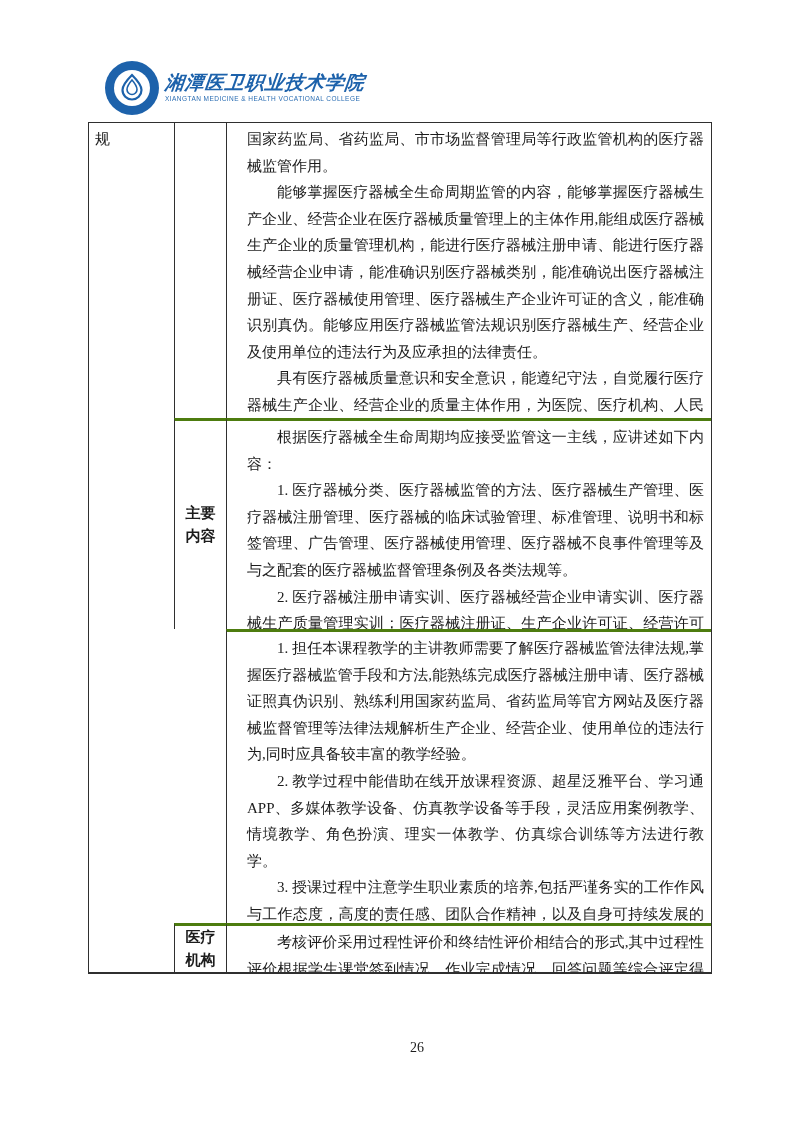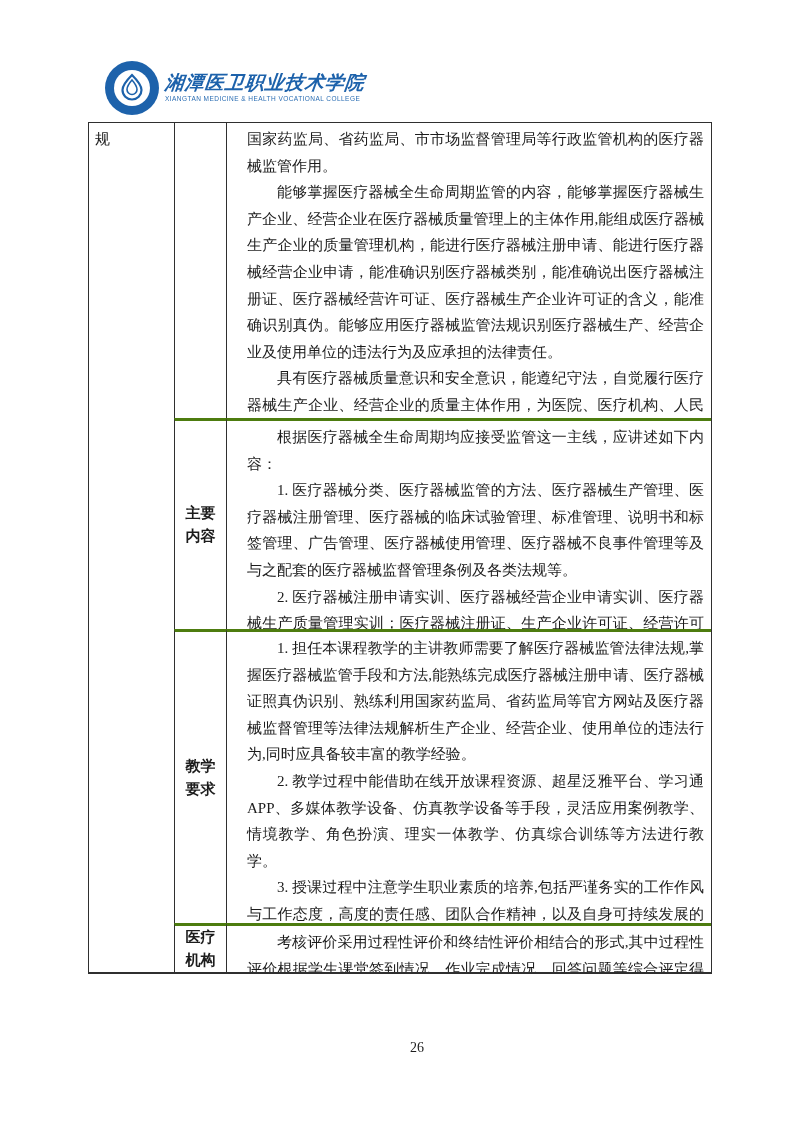--- a/index.html
+++ b/index.html
@@ -138,36 +138,33 @@
 
     <div class="cell no-left no-top left-span-cell">
       <span>规</span>
     </div>
 
     <div class="cell no-top label-cell" style="grid-row:1">
       <span class="label-text"></span>
     </div>
     <div class="cell no-top content-cell" style="grid-row:1">
       <p class="no-indent">国家药监局、省药监局、市市场监督管理局等行政监管机构的医疗器械监管作用。</p>
-      <p>能够掌握医疗器械全生命周期监管的内容，能够掌握医疗器械生产企业、经营企业在医疗器械质量管理上的主体作用,能组成医疗器械生产企业的质量管理机构，能进行医疗器械注册申请、能进行医疗器械经营企业申请，能准确识别医疗器械类别，能准确说出医疗器械注册证、医疗器械经营许可证、医疗器械生产企业许可证的含义，能准确识别真伪。能够应用医疗器械监管法规识别医疗器械生产、经营企业及使用单位的违法行为及应承担的法律责任。</p>
+      <p>能够掌握医疗器械全生命周期监管的内容，能够掌握医疗器械生产企业、经营企业在医疗器械质量管理上的主体作用,能组成医疗器械生产企业的质量管理机构，能进行医疗器械注册申请、能进行医疗器械经营企业申请，能准确识别医疗器械类别，能准确说出医疗器械注册证、医疗器械使用管理、医疗器械生产企业许可证的含义，能准确识别真伪。能够应用医疗器械监管法规识别医疗器械生产、经营企业及使用单位的违法行为及应承担的法律责任。</p>
       <p>具有医疗器械质量意识和安全意识，能遵纪守法，自觉履行医疗器械生产企业、经营企业的质量主体作用，为医院、医疗机构、人民群众提供更多质量优良、性价比高的医疗器械。</p>
     </div>
 
     <div class="cell label-cell" style="grid-row:2">
       <span class="label-text">主要内容</span>
     </div>
     <div class="cell content-cell" style="grid-row:2">
       <p>根据医疗器械全生命周期均应接受监管这一主线，应讲述如下内容：</p>
       <p>1. 医疗器械分类、医疗器械监管的方法、医疗器械生产管理、医疗器械注册管理、医疗器械的临床试验管理、标准管理、说明书和标签管理、广告管理、医疗器械使用管理、医疗器械不良事件管理等及与之配套的医疗器械监督管理条例及各类法规等。</p>
       <p>2. 医疗器械注册申请实训、医疗器械经营企业申请实训、医疗器械生产质量管理实训；医疗器械注册证、生产企业许可证、经营许可证真伪查询实训；查处生产企业、经营企业、使用单位违法行实训。</p>
     </div>
 
-    <div class="cell label-cell" style="grid-row:3">
-      <span class="label-text">教学要求</span>
-    </div>
     <div class="cell content-cell" style="grid-row:3">
       <p>1. 担任本课程教学的主讲教师需要了解医疗器械监管法律法规,掌握医疗器械监管手段和方法,能熟练完成医疗器械注册申请、医疗器械证照真伪识别、熟练利用国家药监局、省药监局等官方网站及医疗器械监督管理等法律法规解析生产企业、经营企业、使用单位的违法行为,同时应具备较丰富的教学经验。</p>
       <p>2. 教学过程中能借助在线开放课程资源、超星泛雅平台、学习通 APP、多媒体教学设备、仿真教学设备等手段，灵活应用案例教学、情境教学、角色扮演、理实一体教学、仿真综合训练等方法进行教学。</p>
       <p>3. 授课过程中注意学生职业素质的培养,包括严谨务实的工作作风与工作态度，高度的责任感、团队合作精神，以及自身可持续发展的学习探索能力等。</p>
 
     </div>
 
     <div class="cell label-cell" style="grid-row:4">
       <span class="label-text">医疗机构</span>
     </div>

